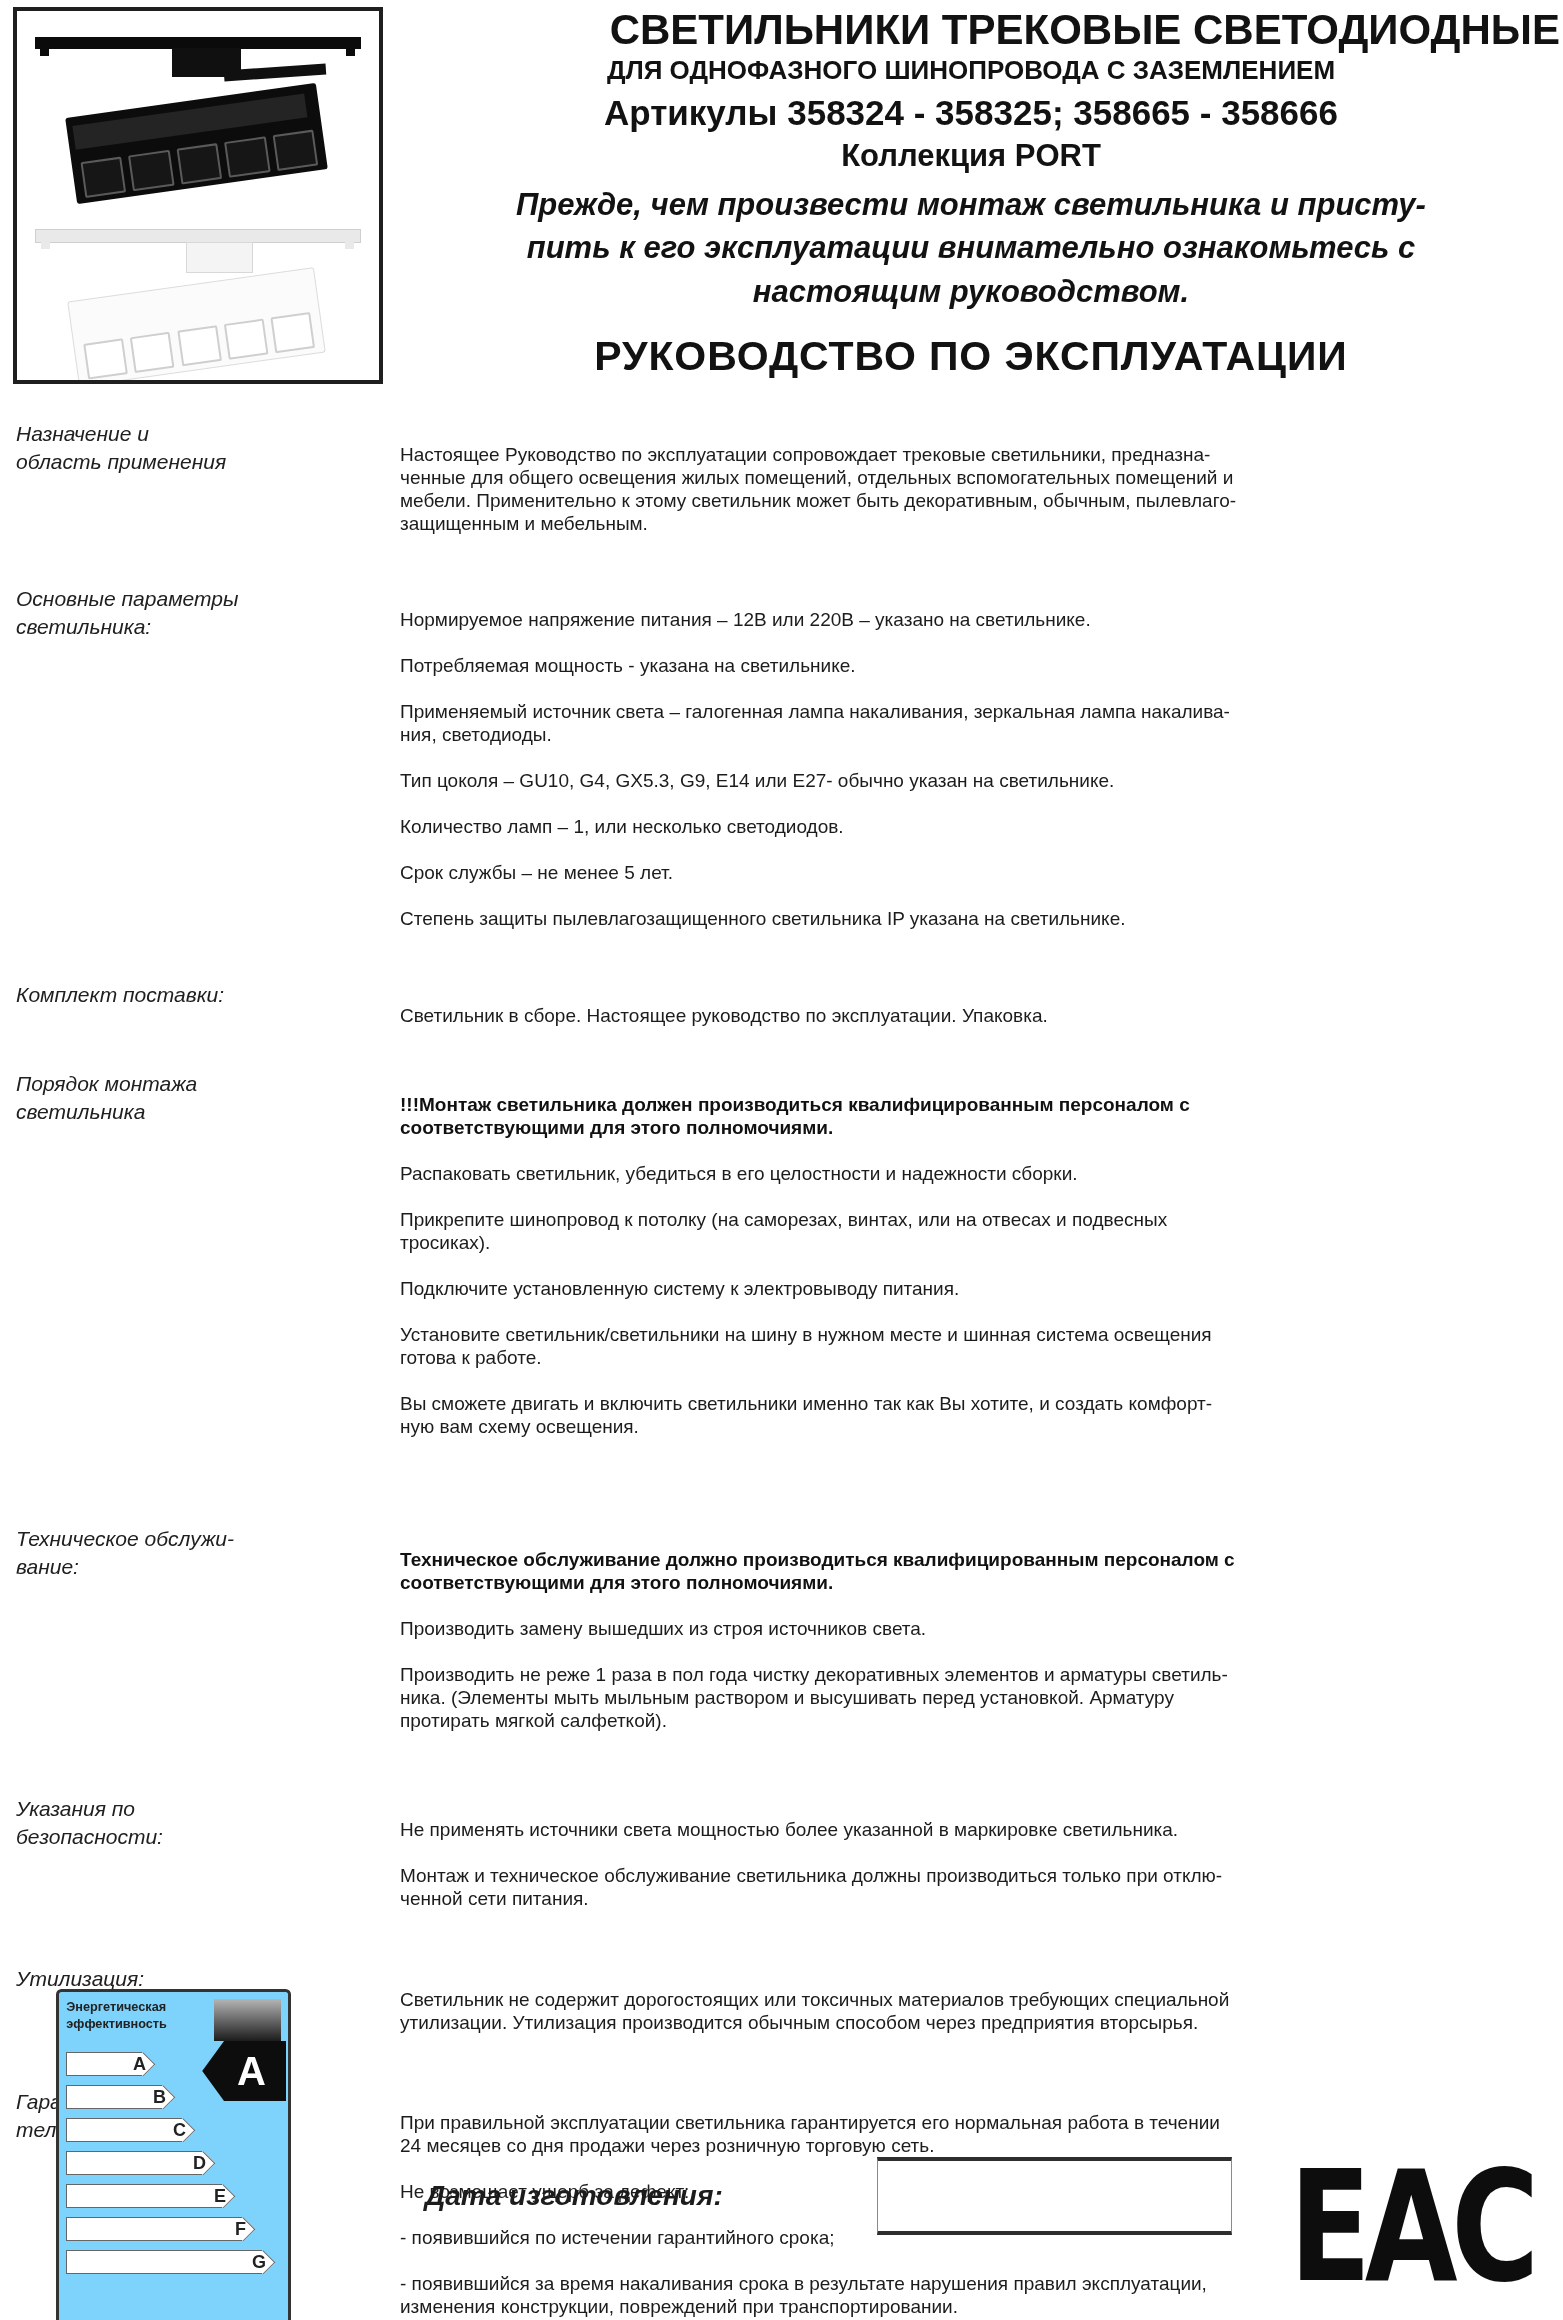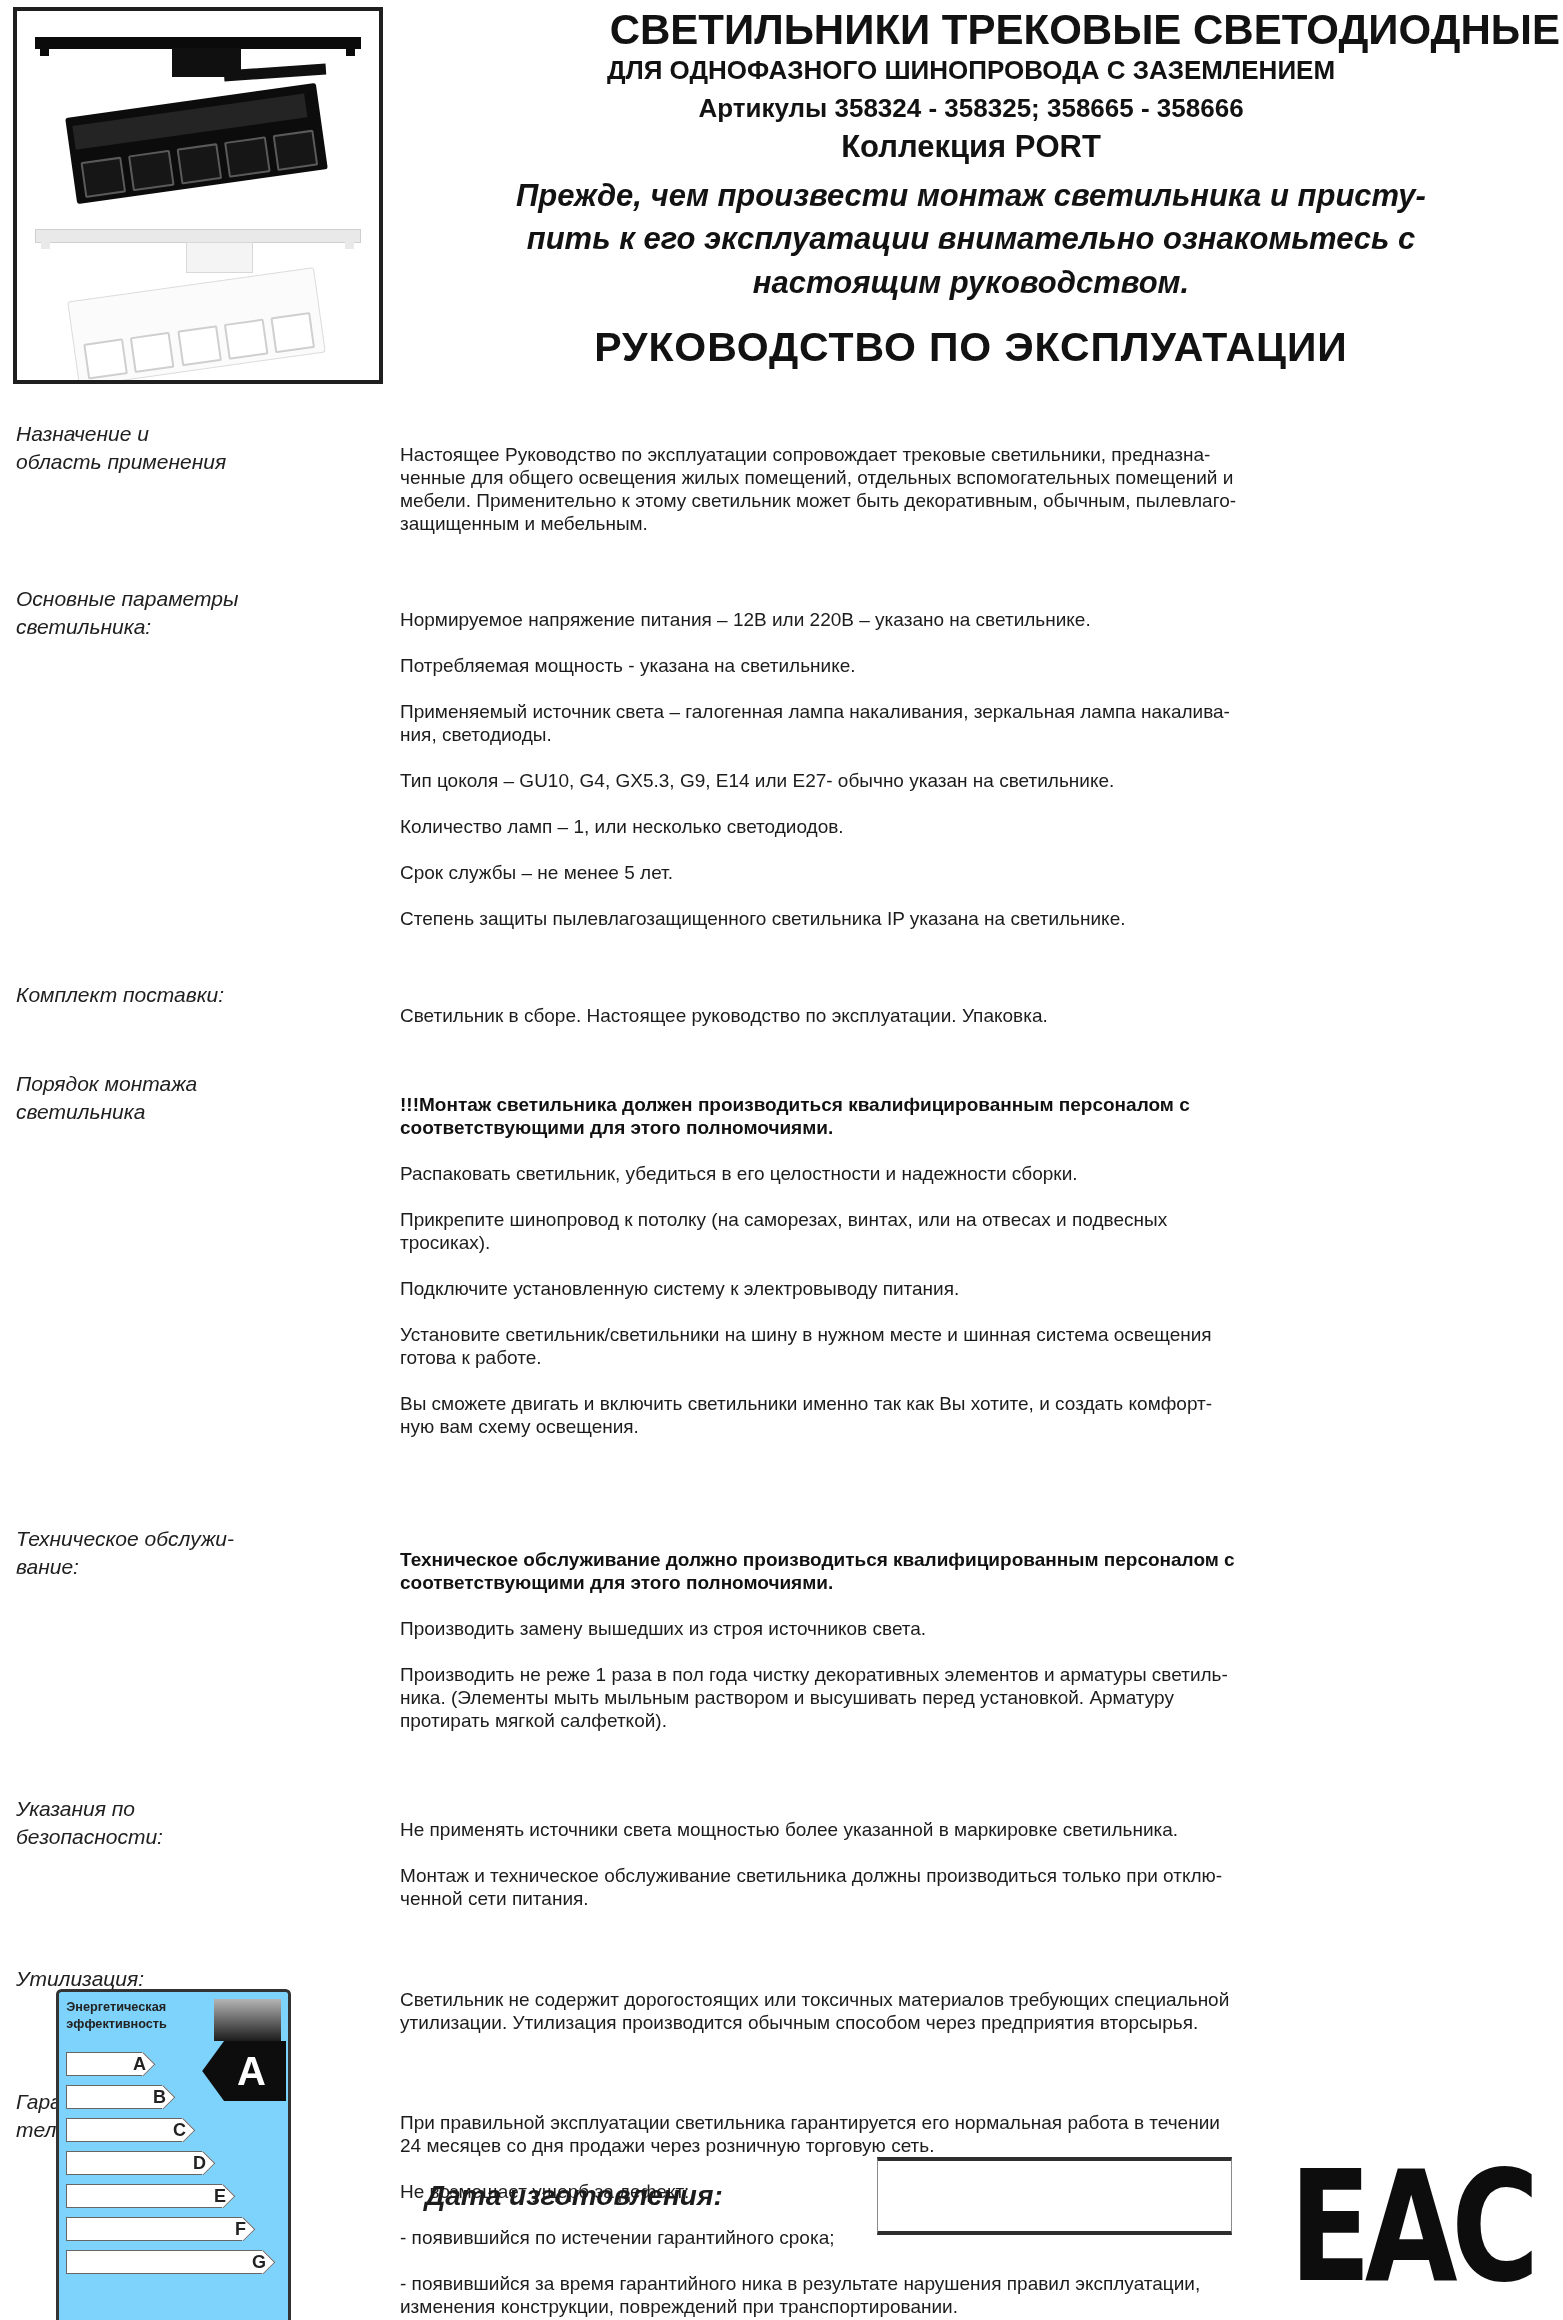--- a/index.html
+++ b/index.html
@@ -23,21 +23,21 @@
   .body-w{left:55px;top:273px;width:247px;height:84px;background:#fbfbfb;border:1.8px solid #dcdcdc;transform:rotate(-8deg);}
   .cells{position:absolute;left:9px;right:9px;bottom:5.5px;height:36px;display:flex;gap:7.3px;}
   .cell{flex:1;border-radius:1.8px;}
   .cell-b{background:#161616;border:2.7px solid #5a5a5a;}
   .cell-w{background:#fff;border:2.7px solid #cfcfcf;}
 
   
   .header{position:absolute;left:382px;top:5.5px;width:1178px;text-align:center;color:#121212;}
   .h1{font-size:42px;font-weight:bold;line-height:1.12;text-align:right;}
   .h2{font-size:26px;font-weight:bold;line-height:1.12;margin-top:3.6px;}
-  .h3{font-size:26px;font-weight:bold;margin-top:7.3px;}
+  .h3{font-size:35px;font-weight:bold;margin-top:7.3px;}
   .h4{font-size:31px;font-weight:bold;margin-top:5.5px;}
   .notice{font-size:31px;font-style:italic;font-weight:600;line-height:1.4;margin-top:9px;white-space:pre-line;}
   .manual{font-size:41px;font-weight:bold;margin-top:20px;letter-spacing:0.9px;}
 
   
   .content{position:absolute;left:0;top:420px;width:1564px;}
   .row{display:grid;grid-template-columns:400px 1fr;}
   .lbl{font-style:italic;font-size:21px;line-height:28px;text-align:left;white-space:pre-line;color:#202020;padding:0 16px;}
   .bod{font-size:19px;line-height:23px;white-space:pre-line;padding-right:11px;color:#1c1c1c;}
   .p{margin:0;}
@@ -185,21 +185,21 @@
     </section>
 
     <section class="row" style="margin-bottom:25.5px">
       <div class="lbl">Гарантийные обяза-
 тельства:</div>
       <div class="bod">
         <div class="p"><span class="b"></span><span>При правильной эксплуатации светильника гарантируется его нормальная работа в течении
 24 месяцев со дня продажи через розничную торговую сеть.</span></div>
         <div class="p"><span class="b"></span><span>Не возмещает ущерб за дефект:</span></div>
         <div class="p"><span class="b"></span><span>- появившийся по истечении гарантийного срока;</span></div>
-        <div class="p"><span class="b"></span><span>- появившийся за время гарантийного ника в результате нарушения правил эксплуатации,
+        <div class="p"><span class="b"></span><span>- появившийся за время накаливания срока в результате нарушения правил эксплуатации,
 изменения конструкции, повреждений при транспортировании.</span></div>
       </div>
     </section>
 
   </div>
 
   <div class="energy-label">
     <div class="el-head">
       <div class="el-title">Энергетическая эффективность</div>
       <div class="el-gradient"></div>

